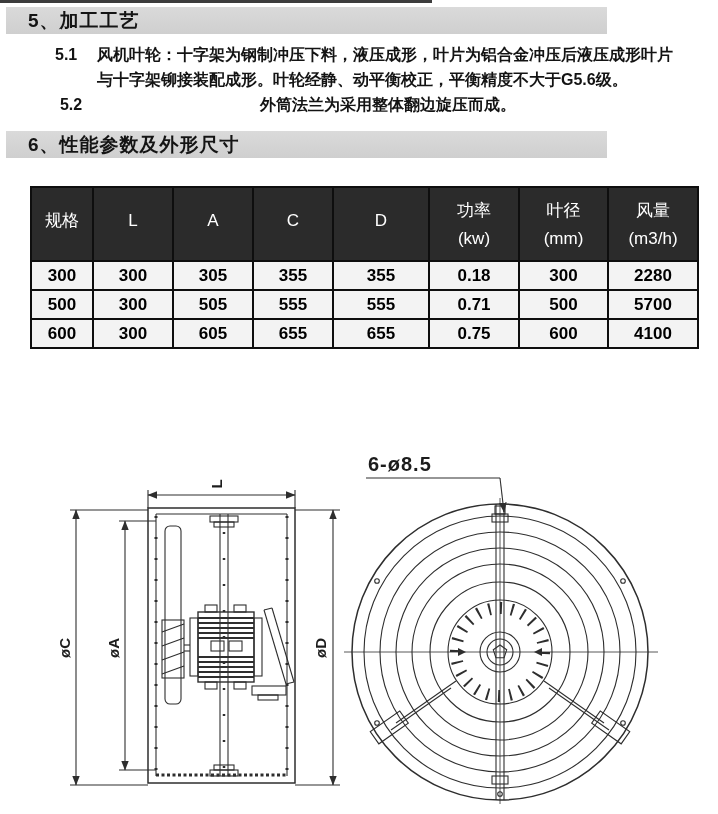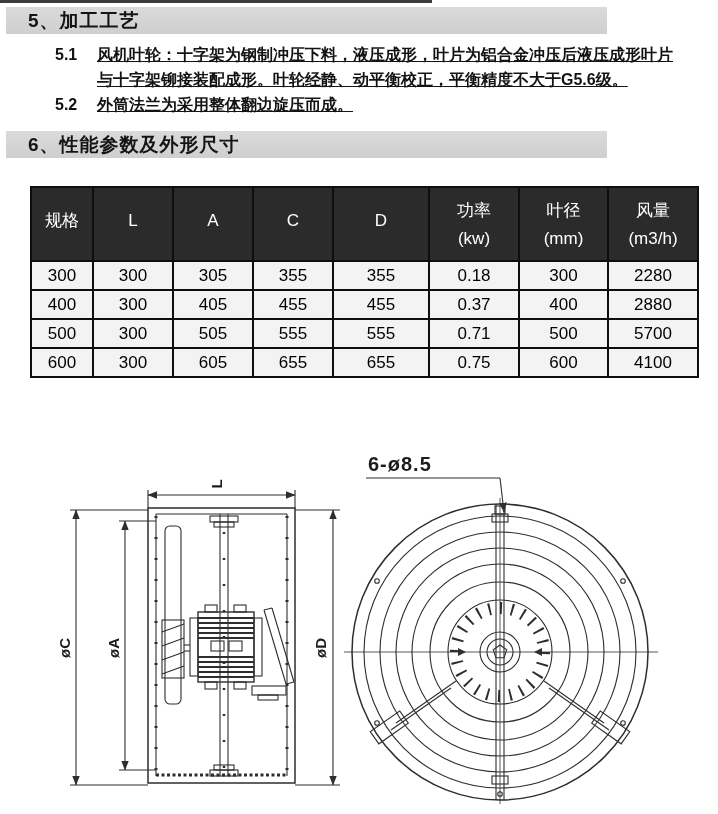--- a/index.html
+++ b/index.html
@@ -17,38 +17,38 @@
     font-size:19px;font-weight:700;color:#141414;
     padding-left:22px;box-sizing:border-box;letter-spacing:1px;
   }
   #bar5{top:7px;}
   #bar6{top:131px;}
   .clause{
     position:absolute;left:55px;display:flex;gap:10px;
     font-size:16px;font-weight:700;line-height:25px;color:#131313;
   }
   .clause .num{flex:0 0 32px;}
-  .clause .txt{width:582px;text-decoration:underline;}
+  .clause .txt{width:582px;}
   #clause51{top:42px;}
-  #clause52{top:92px;}
+  #clause52{top:92px;text-align:center;}
 
   .spec-table{
     position:absolute;left:30px;top:186px;
     border-collapse:collapse;table-layout:fixed;width:667px;
   }
   .spec-table th,.spec-table td{
     border:2px solid #0e0e0e;text-align:center;padding:0;
   }
   .spec-table thead th{
     background:#2b2b2b;color:#fff;font-weight:400;
     font-size:17px;height:72px;vertical-align:middle;
   }
   .spec-table thead .h2{margin-top:7px;}
   .spec-table td{
-    background:#f3f3f3;color:#000;font-weight:400;
+    background:#f3f3f3;color:#000;font-weight:700;
     font-size:17px;height:27px;
   }
   svg{position:absolute;}
   #drawings{left:0;top:440px;}
   svg text{font-family:"Liberation Sans","DejaVu Sans",sans-serif;}
 </style>
 </head>
 <body>
 
 <div class="top-strip"></div>
@@ -122,30 +122,20 @@
       <td>300</td>
         <td>300</td>
         <td>305</td>
         <td>355</td>
         <td>355</td>
         <td>0.18</td>
         <td>300</td>
         <td>2280</td>
     </tr>
     <tr>
-      <td>400</td>
-        <td>300</td>
-        <td>405</td>
-        <td>455</td>
-        <td>455</td>
-        <td>0.37</td>
-        <td>400</td>
-        <td>2880</td>
-    </tr>
-    <tr>
       <td>500</td>
         <td>300</td>
         <td>505</td>
         <td>555</td>
         <td>555</td>
         <td>0.71</td>
         <td>500</td>
         <td>5700</td>
     </tr>
     <tr>

